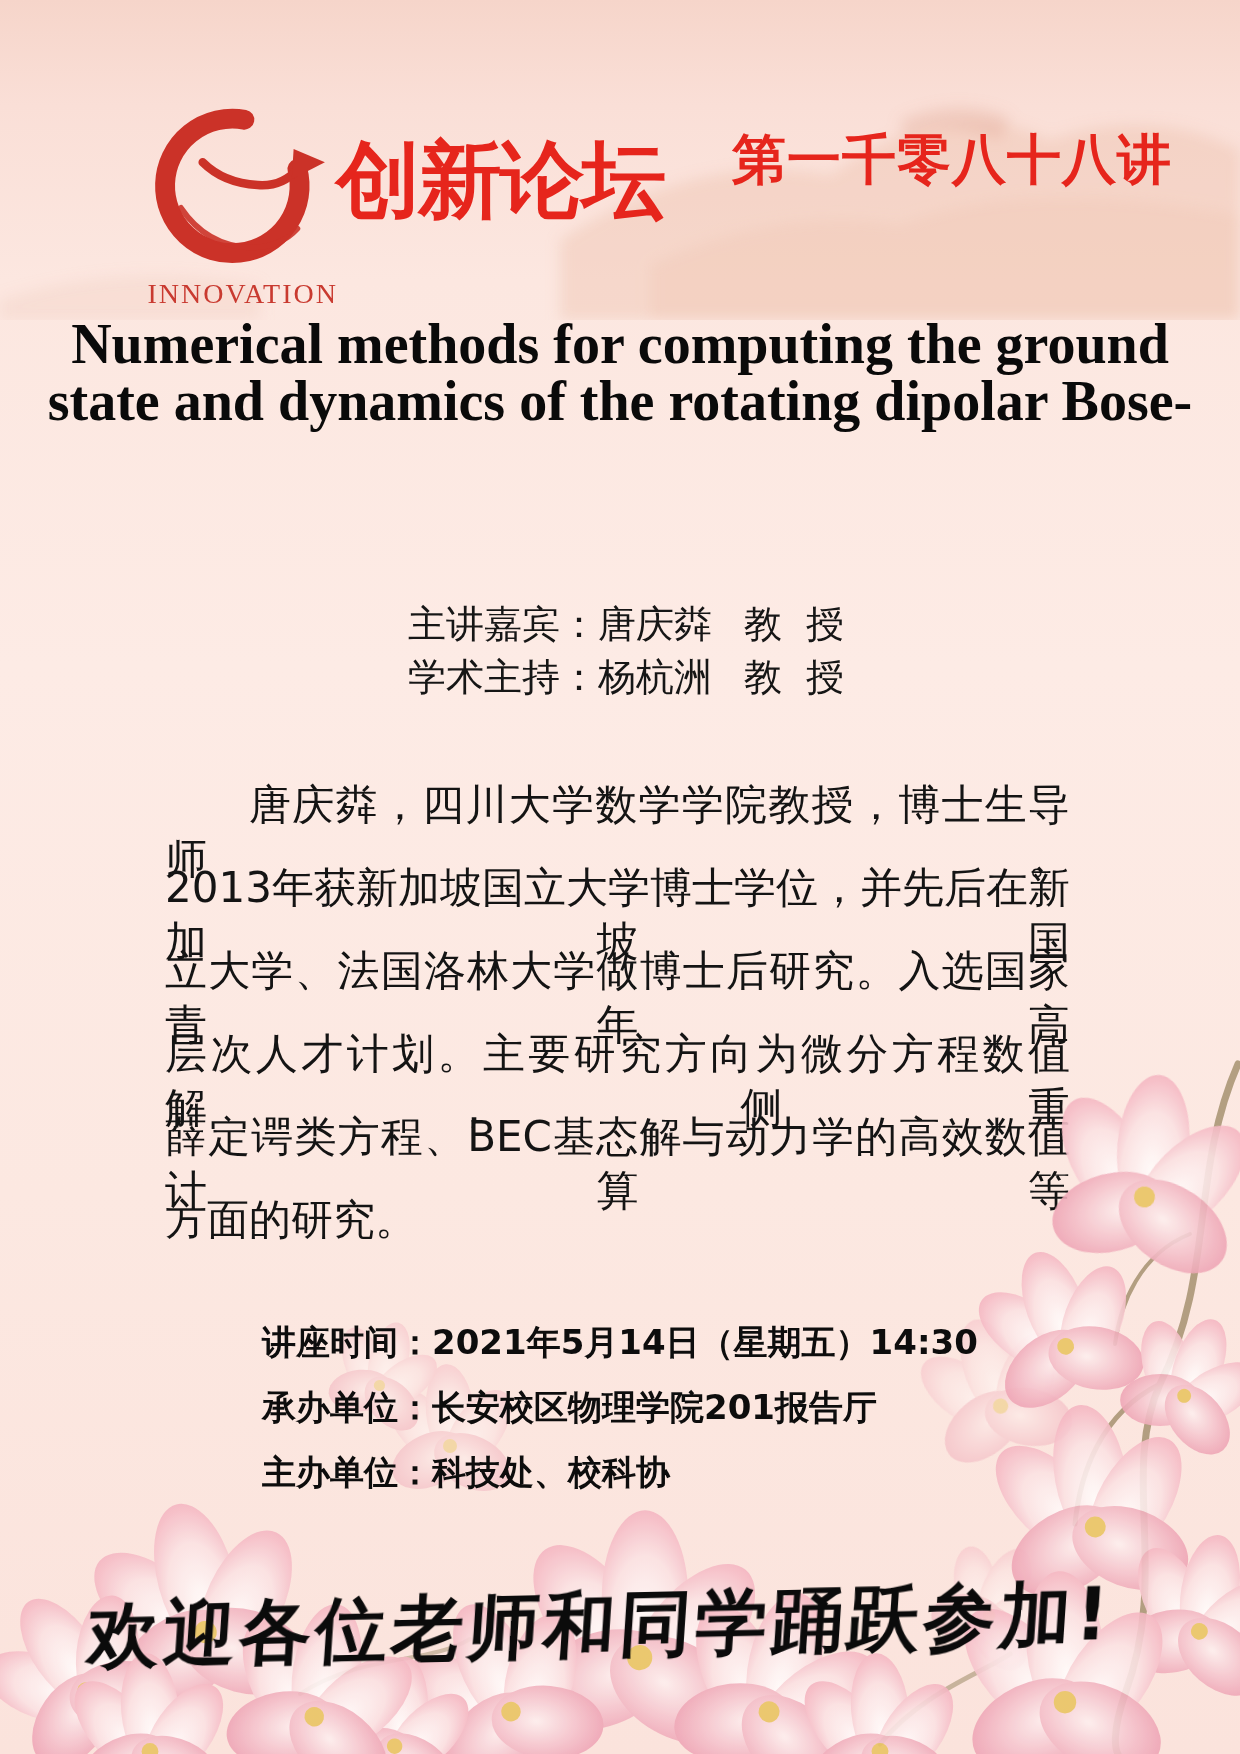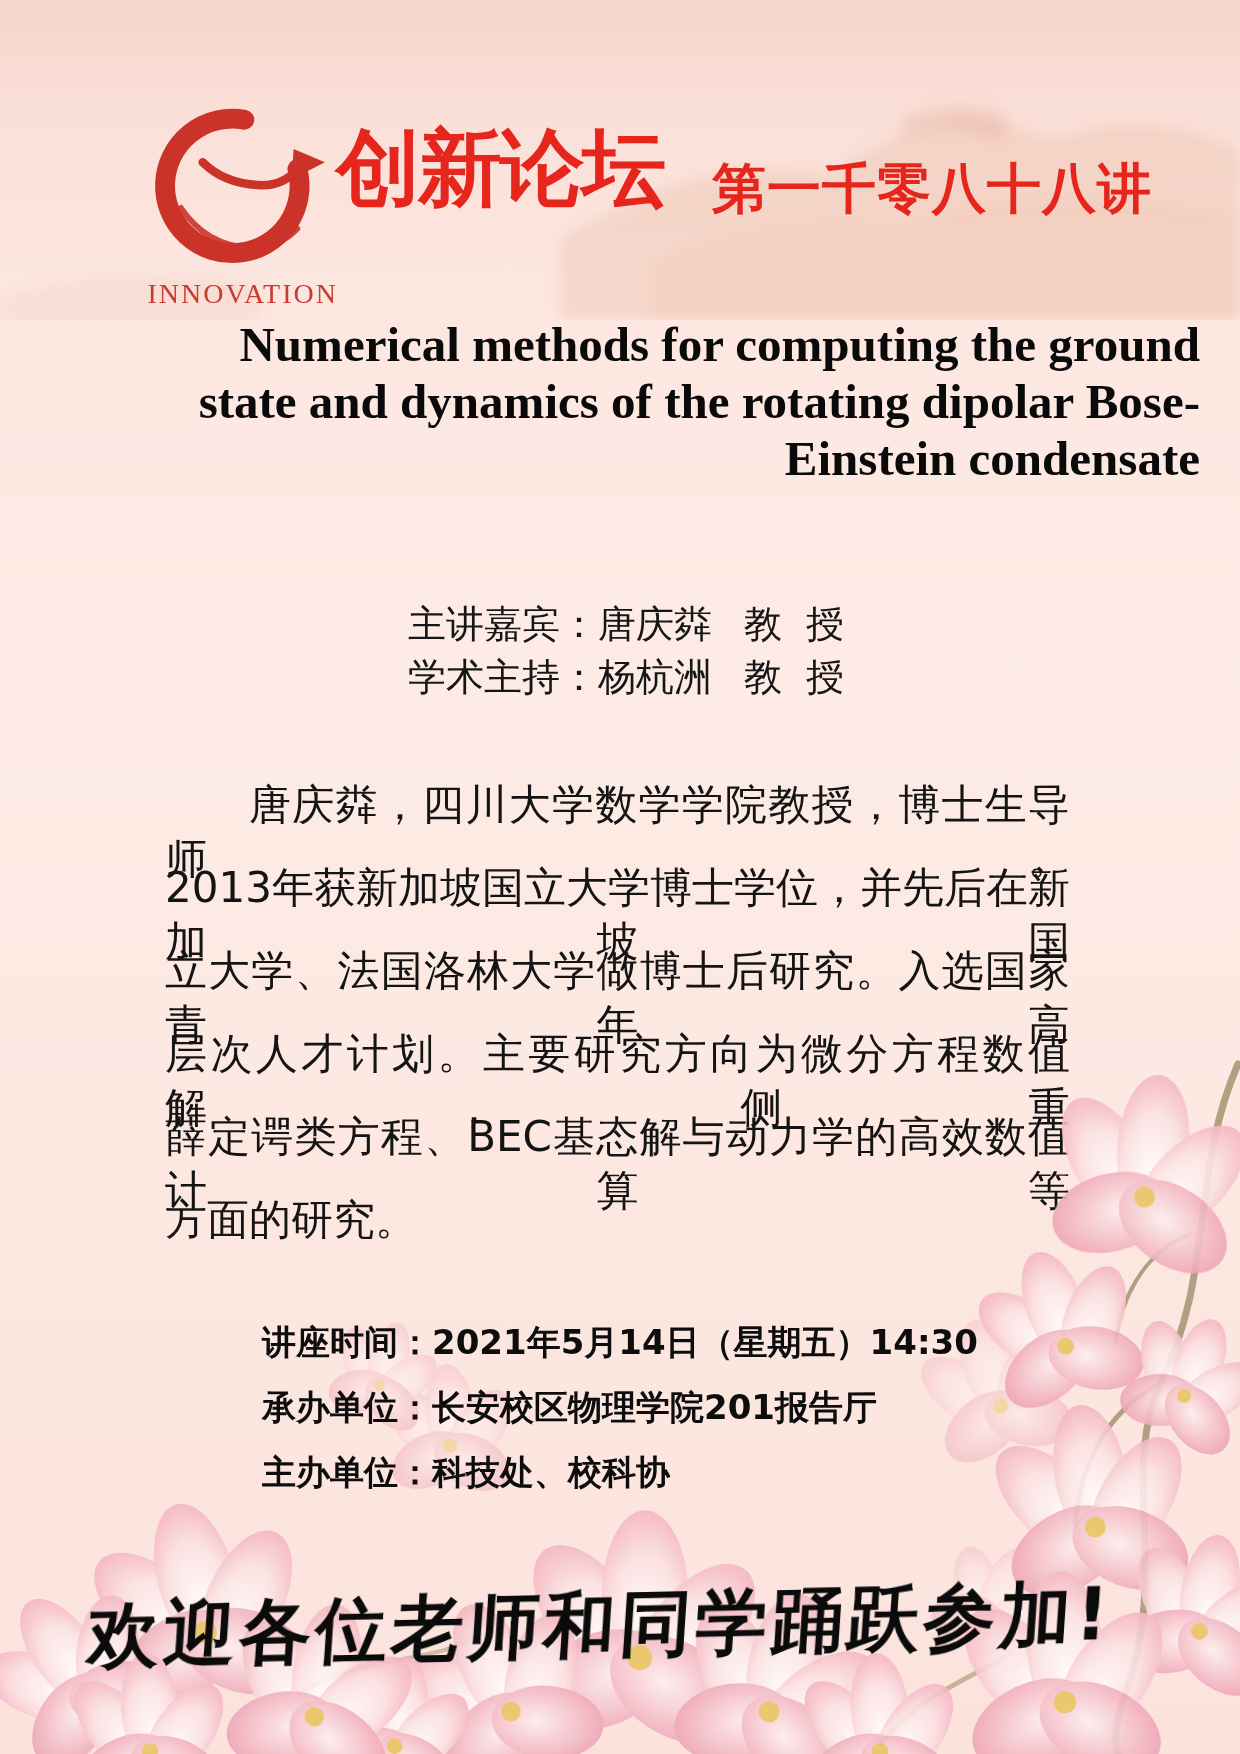--- a/index.html
+++ b/index.html
@@ -8,26 +8,26 @@
     background:linear-gradient(180deg,#f6d5ca 0%,#fadfd7 6%,#fce7e0 16%,#fdebe5 38%,#fce8e1 68%,#fbe3dc 100%);
     font-family:"DejaVu Sans",sans-serif;color:#111;
   }
   .art{position:absolute;pointer-events:none;}
   .mountains{top:0;left:0;}
   .flowers{top:1054px;left:0;}
   
   .logo-wrap{position:absolute;left:128px;top:96px;width:210px;text-align:right;}
   .logo-svg{display:block;margin:0 auto;}
   .brand{font-family:"Liberation Serif",serif;font-size:28px;letter-spacing:2px;color:#c93a30;margin-top:2px;}
-  .head-titles{position:absolute;left:336px;top:112px;width:880px;display:flex;align-items:flex-end;gap:48px;white-space:nowrap;}
+  .head-titles{position:absolute;left:336px;top:124px;width:880px;display:flex;align-items:flex-start;gap:68px;white-space:nowrap;}
   .forum-title{font-size:84px;font-weight:bold;color:#e6251c;letter-spacing:-2px;}
   .lecture-no{font-size:54px;font-weight:bold;color:#e6251c;letter-spacing:1px;}
   
-  .main-title{position:absolute;left:40px;top:316px;width:1160px;text-align:right;
-    font-family:"Liberation Serif",serif;font-weight:bold;font-size:49px;line-height:57px;color:#0a0a0a;}
+  .main-title{position:absolute;left:40px;top:316px;width:1160px;text-align:center;
+    font-family:"Liberation Serif",serif;font-weight:bold;font-size:56px;line-height:57px;color:#0a0a0a;}
   
   .speakers{position:absolute;left:408px;top:598px;font-size:38px;line-height:53px;color:#161616;white-space:nowrap;}
   .speaker-row{display:flex;align-items:baseline;}
   .speaker-row .prof{margin-left:32px;letter-spacing:6px;}
   
   .bio{position:absolute;left:165px;top:778px;width:905px;font-size:42px;color:#141414;}
   .bio-line{height:83px;line-height:54px;text-align:justify;text-align-last:justify;}
   .bio-line.first{text-indent:2em;}
   .bio-line.last{text-align:center;text-align-last:left;}
   
@@ -69,21 +69,20 @@
   </div>
 
   <div class="head-titles">
     <span class="forum-title">创新论坛</span>
     <span class="lecture-no">第一千零八十八讲</span>
   </div>
 
   <div class="main-title">
     <div>Numerical methods for computing the ground</div>
     <div>state and dynamics of the rotating dipolar Bose-</div>
-    <div>Einstein condensate</div>
   </div>
 
   <div class="speakers">
     <div class="speaker-row">
       <span>主讲嘉宾：</span>
         <span>唐庆粦</span>
       <span class="prof">教 授</span>
     </div>
     <div class="speaker-row">
       <span>学术主持：</span>

